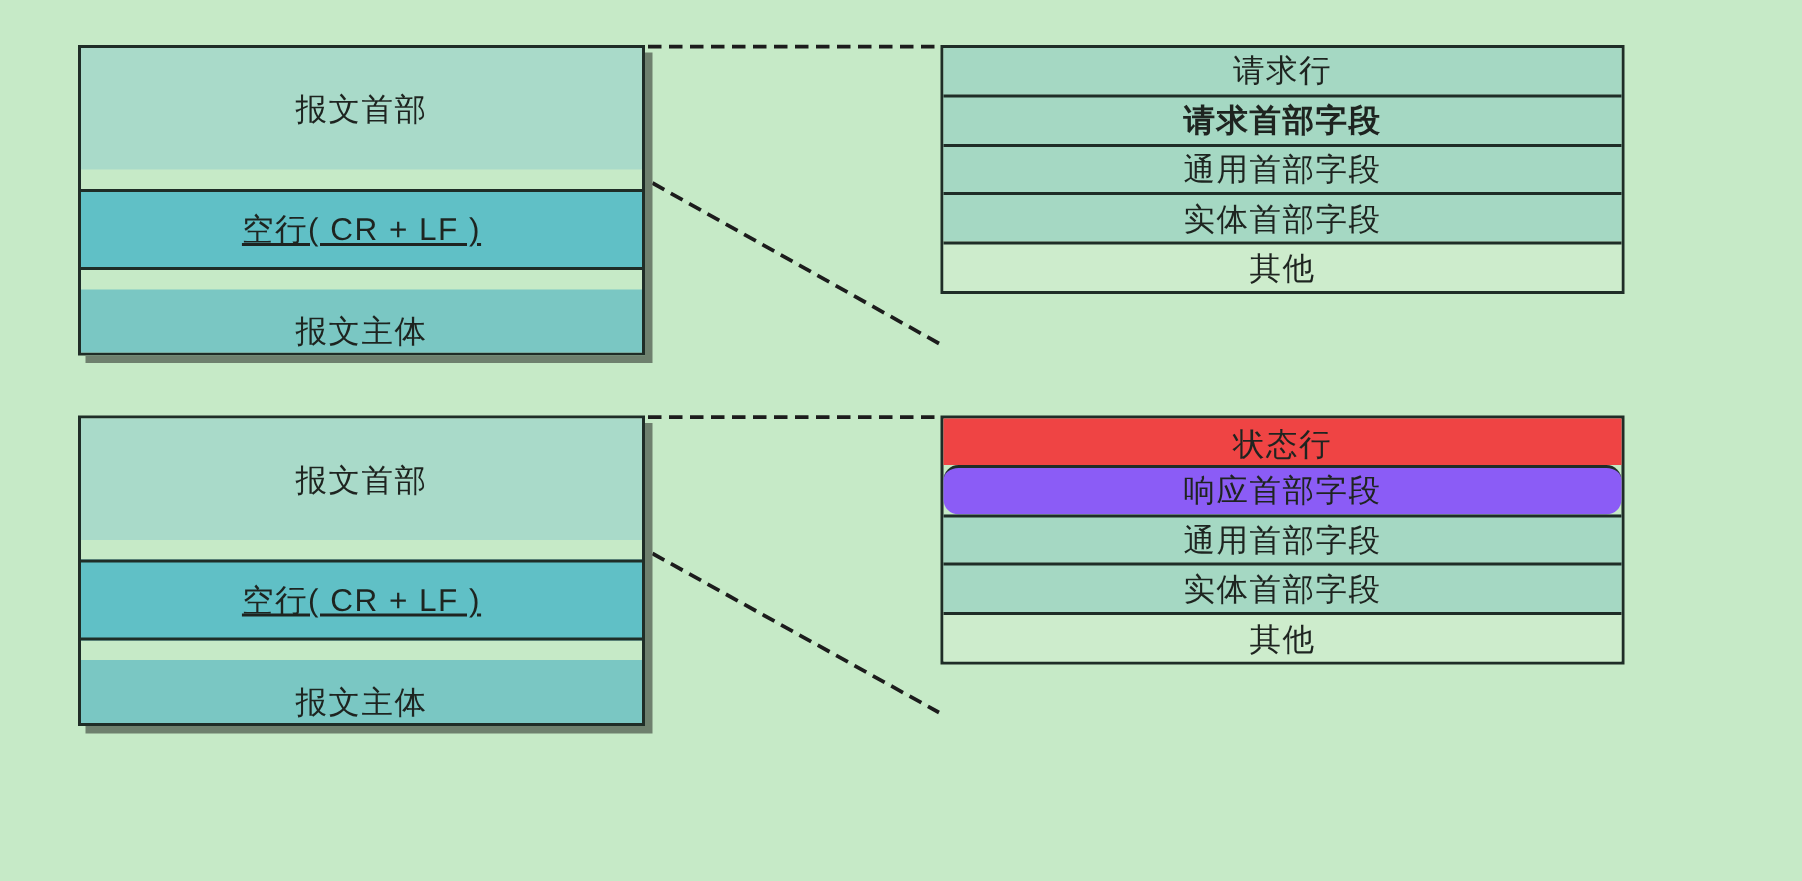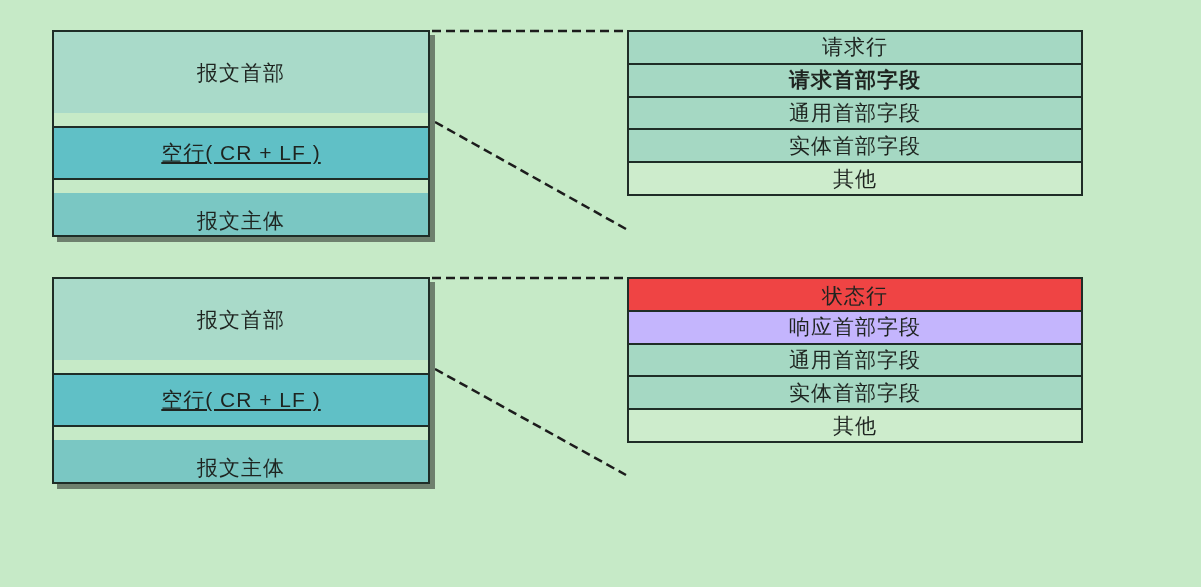--- a/index.html
+++ b/index.html
@@ -100,21 +100,21 @@
     </div>
     <div class="msg-row body" style="background-color: rgb(122, 199, 195);">
       <span>报文主体</span>
     </div>
   </div>
 
   <div class="field-box pos-bottom">
     <div class="msg-row" style="background-color: #ef4444; align-items: flex-end;">
       <span>状态行</span>
     </div>
-    <div class="msg-row" style="background-color: #c4b5fd;">
+    <div class="msg-row" style="background-color: #8b5cf6; border-radius: 10px;">
       <span>响应首部字段</span>
     </div>
     <div class="msg-row" style="background-color: rgb(165, 216, 195);">
       <span>通用首部字段</span>
     </div>
     <div class="msg-row" style="background-color: rgb(165, 216, 195);">
       <span>实体首部字段</span>
     </div>
     <div class="msg-row" style="background-color: rgb(205, 236, 204);">
       <span>其他</span>

